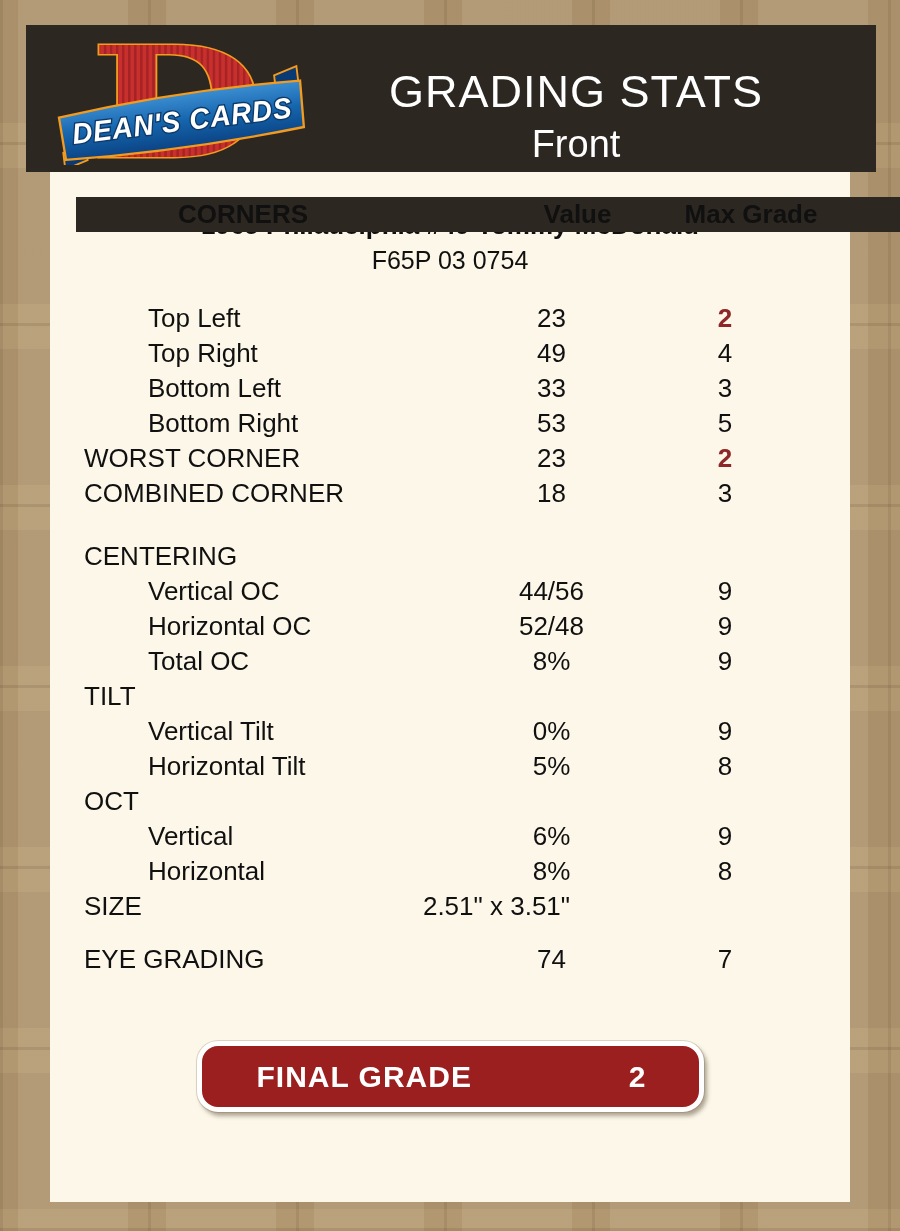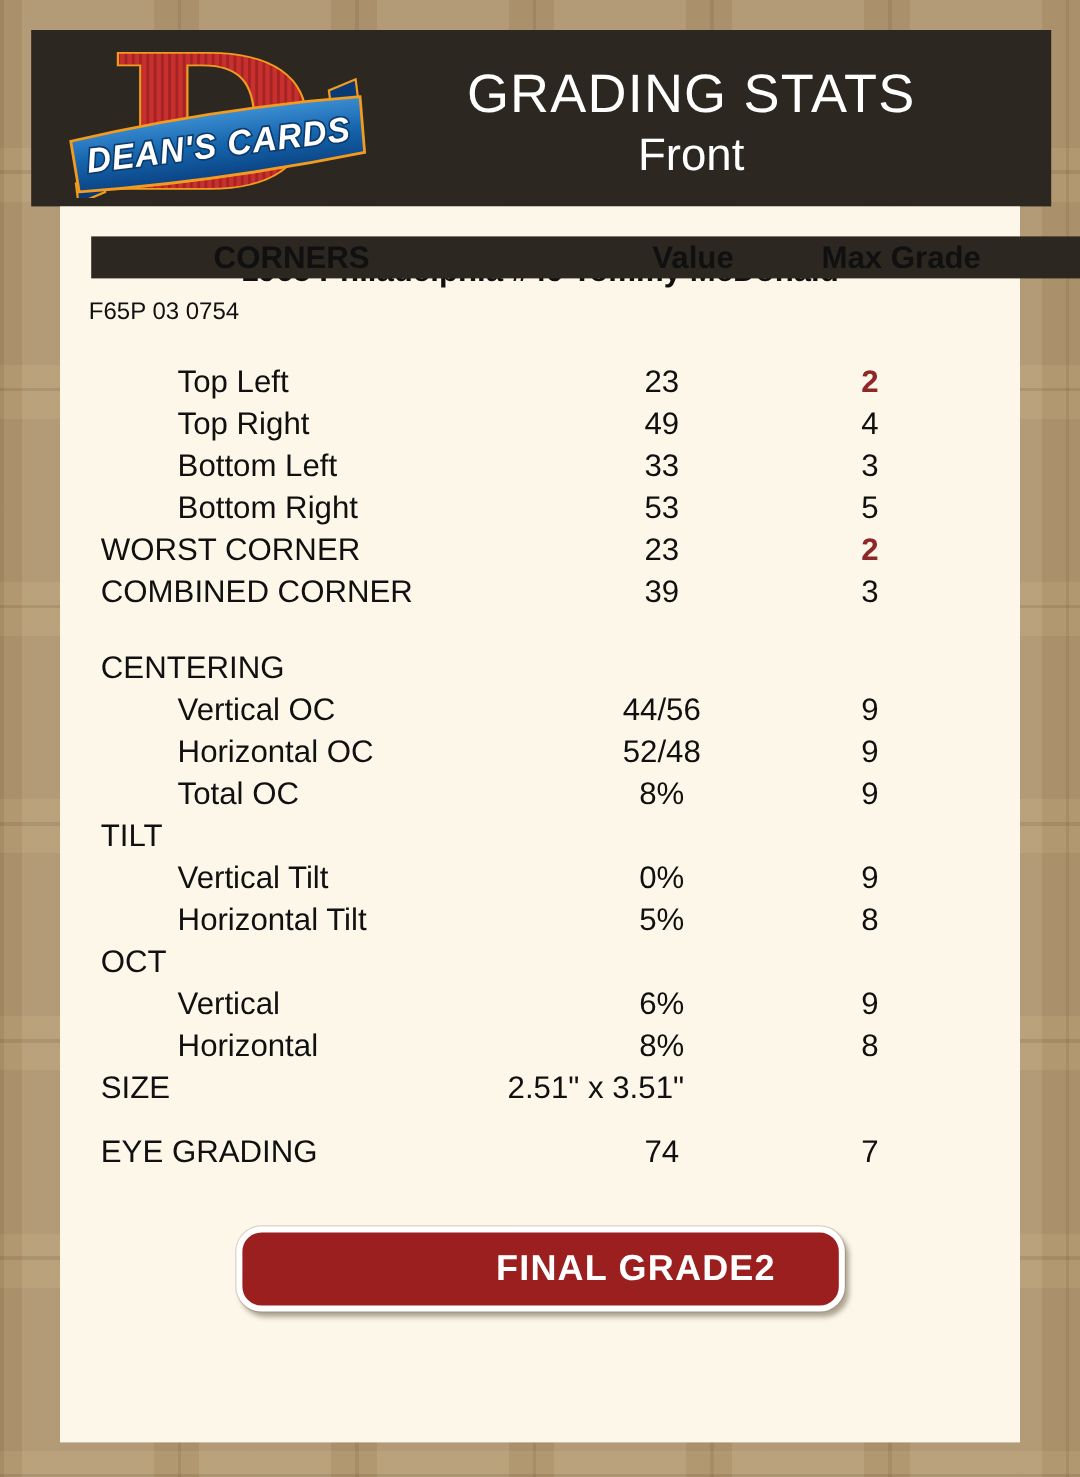--- a/index.html
+++ b/index.html
@@ -17,50 +17,50 @@
       repeating-linear-gradient(90deg, rgba(62,45,20,0.10) 0px, rgba(62,45,20,0.10) 3px, transparent 3px, transparent 148px),
       repeating-linear-gradient(90deg, transparent 0px, transparent 18px, rgba(255,246,224,0.10) 18px, rgba(255,246,224,0.10) 128px, transparent 128px, transparent 148px),
       repeating-linear-gradient(0deg, transparent 0px, transparent 22px, rgba(40,25,8,0.06) 22px, rgba(40,25,8,0.06) 158px, transparent 158px, transparent 181px);
   }
   .header{
     position:absolute;left:26px;top:25px;width:850px;height:147px;
     background:var(--header-bg,#2d2721);
   }
   .logo{position:absolute;left:22px;top:8px;width:268px;height:132px;}
   .header-titles{
-    position:absolute;left:270px;right:20px;top:26px;text-align:center;color:#fff;
+    position:absolute;left:270px;right:20px;top:40px;text-align:center;color:#fff;
   }
   .header-title{font-size:45px;line-height:54px;letter-spacing:1px;font-weight:normal;}
   .header-subtitle{font-size:38px;line-height:50px;font-weight:normal;}
   .panel{
     position:absolute;left:50px;top:172px;width:800px;height:1030px;
     background:var(--panel-bg,#fcf7e9);
   }
   .card-title{margin-top:38px;text-align:center;font-size:26px;font-weight:bold;line-height:30px;}
-  .card-serial{margin-top:5px;font-size:20px;line-height:30px;margin-left:24px;}
+  .card-serial{margin-top:5px;text-align:center;font-size:25px;line-height:30px;}
   .gtable{margin-top:26px;}
   .trow{
     height:35px;display:grid;grid-template-columns:403px 197px 150px;
     align-items:center;font-size:26px;line-height:35px;
   }
   .cell{white-space:nowrap;}
   .label{padding-left:102px;text-align:left;}
   .trow.indent .label{padding-left:98px;}
   .trow.bold .label{font-weight:normal;padding-left:34px;}
   .trow.header .cell{font-weight:bold;}
   .value,.grade{text-align:center;}
   .grade.highlight{color:var(--accent-red,#8e2727);font-weight:bold;}
   .value.size-value{transform:translateX(-55px);}
   .spacer{width:100%;}
   .final-grade{
-    box-sizing:border-box;margin:45px auto 0;width:507px;height:71px;
+    box-sizing:border-box;margin:64px auto 0;width:507px;height:71px;
     background:var(--button-red,#9b1f1f);
     border:5px solid #fff;border-radius:21px;
     box-shadow:3px 4px 4px rgba(110,95,75,0.55), 0 0 0 1px rgba(150,135,110,0.30);
-    display:flex;align-items:center;justify-content:flex-end;
+    display:flex;align-items:center;justify-content:space-between;
     padding:0 52px 0 55px;cursor:pointer;
   }
   .final-grade span{color:#fff;font-size:30px;font-weight:bold;letter-spacing:1px;}
 </style>
 </head>
 <body>
 
 <div class="bg-pattern"></div>
 
 <div class="header">
@@ -122,21 +122,21 @@
         <span class="cell value">53</span>
         <span class="cell grade">5</span>
       </div>
       <div class="trow bold">
         <span class="cell label">WORST CORNER</span>
         <span class="cell value">23</span>
         <span class="cell grade highlight">2</span>
       </div>
       <div class="trow bold">
         <span class="cell label">COMBINED CORNER</span>
-        <span class="cell value">39</span>
+        <span class="cell value">18</span>
         <span class="cell grade">3</span>
       </div>
       <div class="spacer" style="height: 28px;"></div>
       <div class="trow bold">
         <span class="cell label">CENTERING</span>
         <span class="cell value"></span>
         <span class="cell grade"></span>
       </div>
       <div class="trow indent">
         <span class="cell label">Vertical OC</span>

